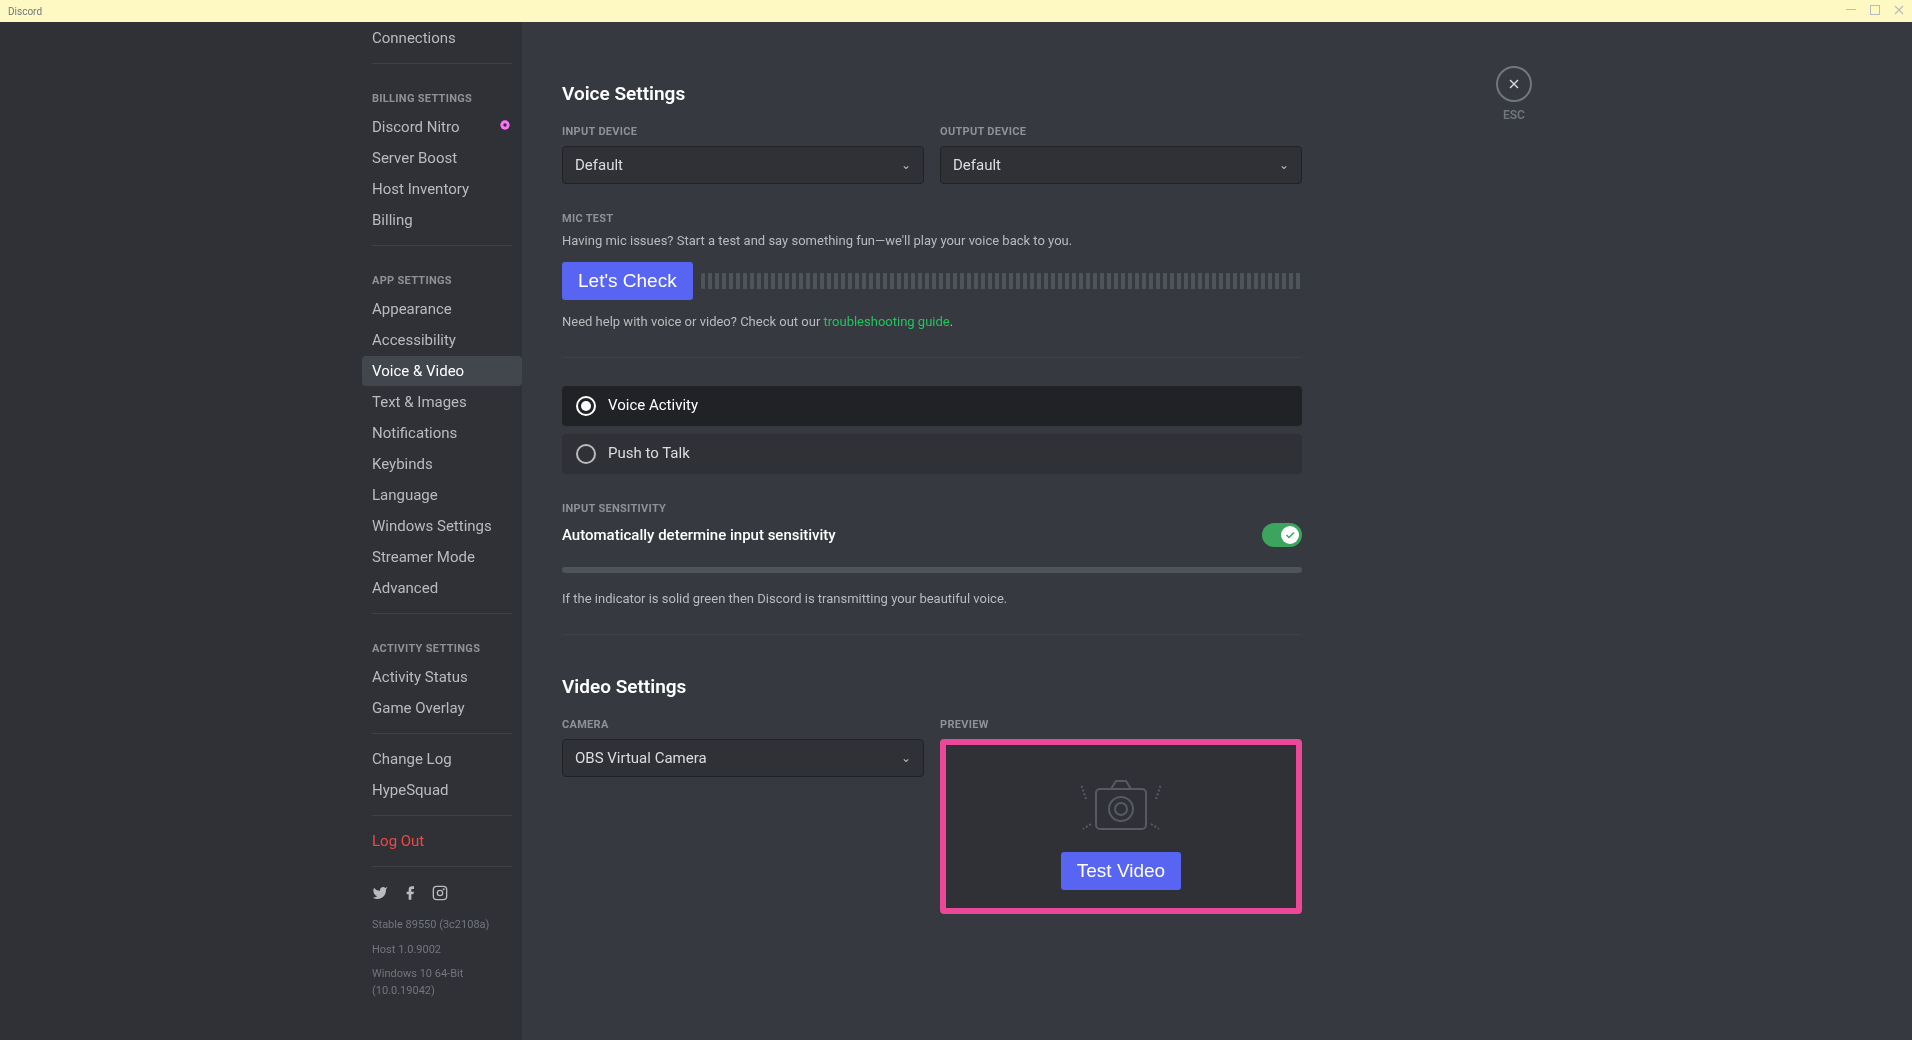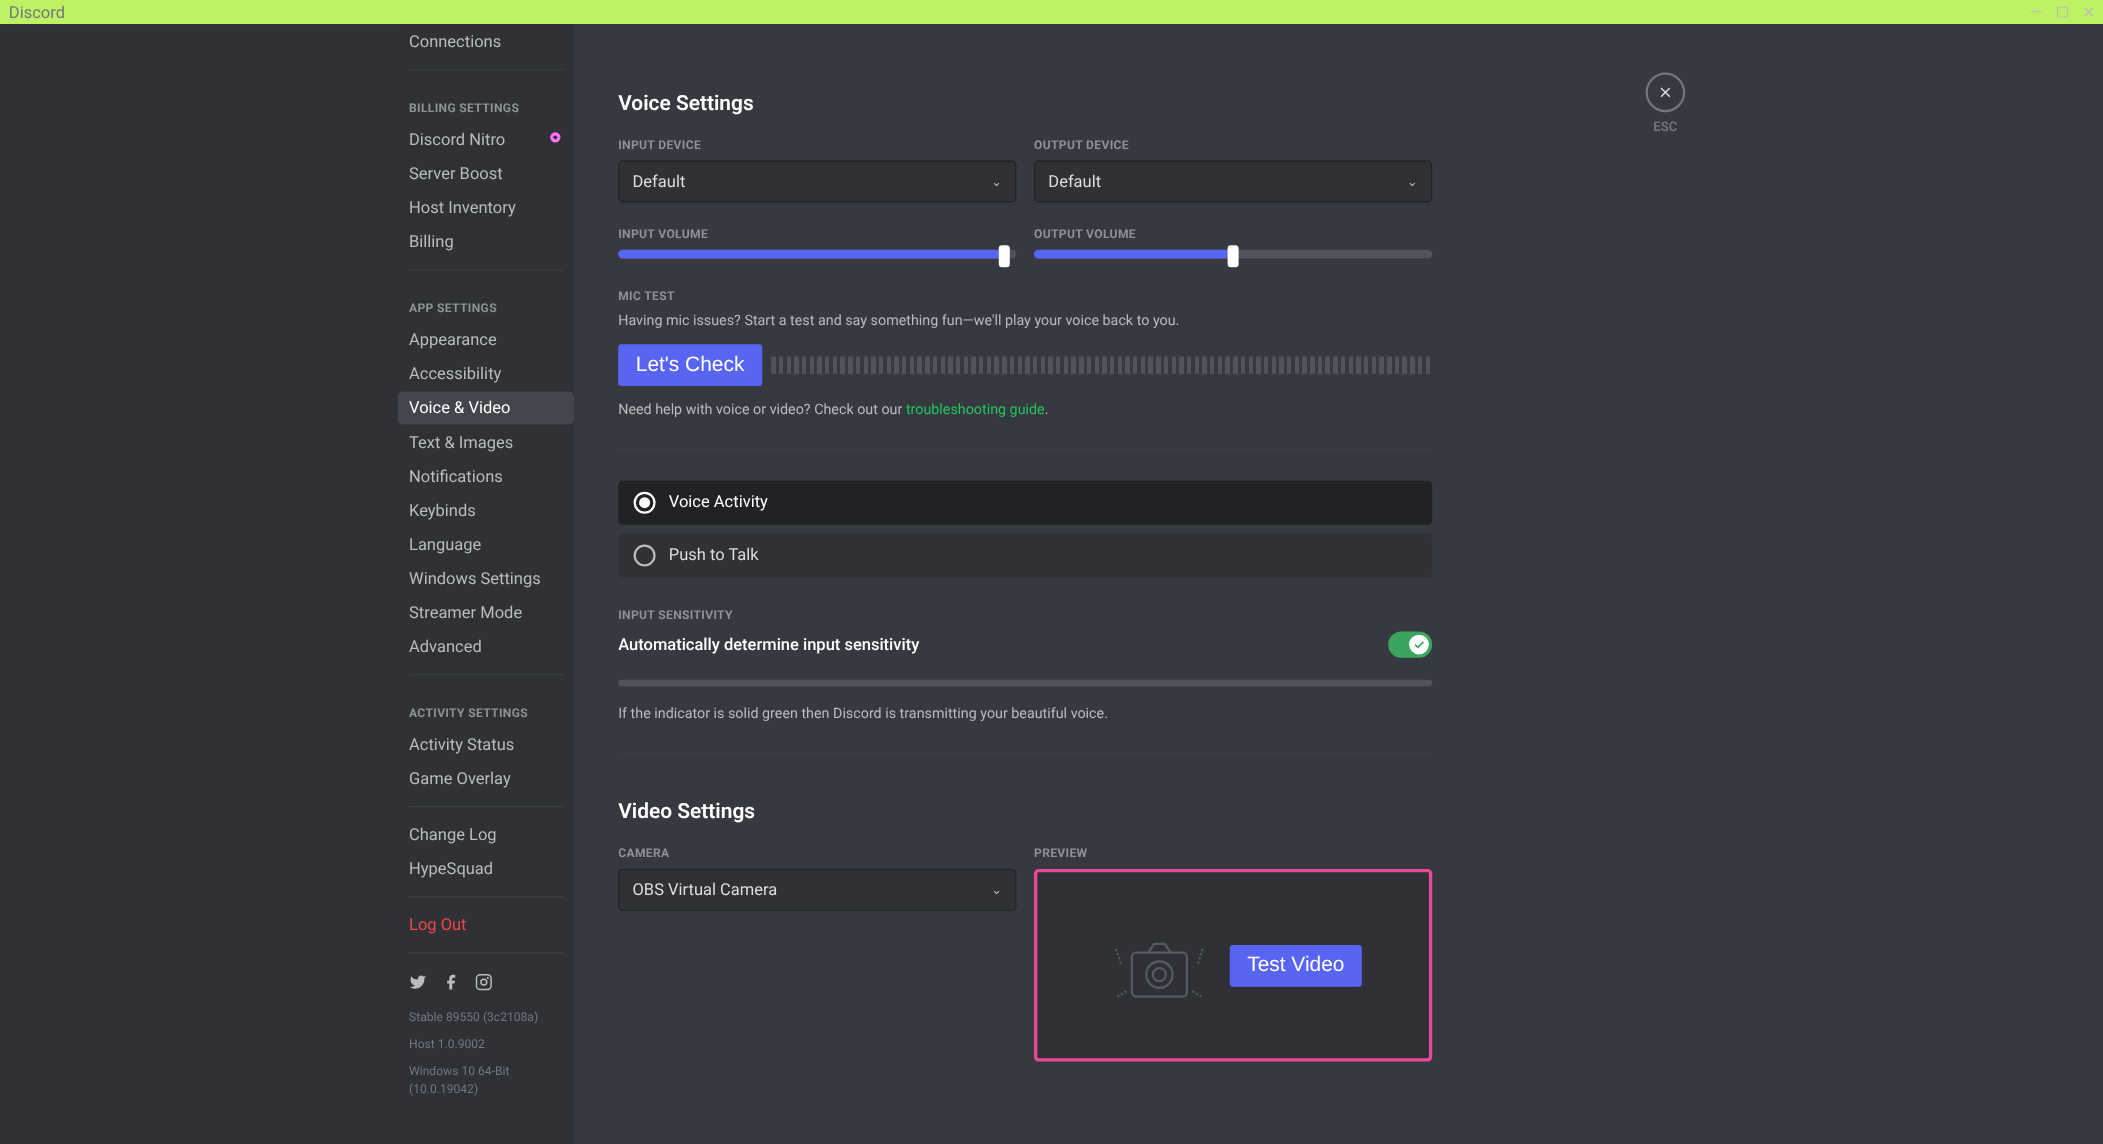--- a/index.html
+++ b/index.html
@@ -6,25 +6,25 @@
 body {
   font-family: -apple-system, BlinkMacSystemFont, "Segoe UI", Roboto, Helvetica, Arial, sans-serif;
   background: #202225;
   color: #dcddde;
   width: 1912px;
   height: 1040px;
   overflow: hidden;
 }
 .titlebar {
   height: 22px;
-  background: #bef264;
+  background: #fef9c3;
   display: flex;
   align-items: center;
   padding: 0 8px;
-  font-size: 15px;
+  font-size: 10px;
   color: #72767d;
   justify-content: space-between;
 }
 .titlebar-controls { display: flex; gap: 14px; align-items: center; }
 .titlebar-controls svg { fill: #b9bbbe; }
 .app-container {
   display: flex;
   height: 1018px;
   background: #36393f;
 }
@@ -267,25 +267,25 @@
   margin-top: 20px;
 }
 .sensitivity-note {
   font-size: 13px;
   color: #b9bbbe;
   margin-top: 18px;
 }
 .video-section { margin-top: 40px; }
 .preview-box {
   background: #2f3136;
-  border: 3px solid #ec4899;
+  border: 6px solid #ec4899;
   border-radius: 4px;
   height: 175px;
   display: flex;
-  flex-direction: row;
+  flex-direction: column;
   align-items: center;
   justify-content: center;
   gap: 14px;
 }
 .camera-placeholder {
   width: 100px;
   height: 70px;
   opacity: 0.6;
 }
 </style>
@@ -436,36 +436,20 @@
         </div>
         <div class="col">
           <div class="field-label">OUTPUT DEVICE</div>
           <div class="select-box">
             <span>Default</span>
             <span class="chevron">⌄</span>
           </div>
         </div>
       </div>
 
-      <div class="two-col slider-wrap">
-        <div class="col">
-          <div class="field-label">INPUT VOLUME</div>
-          <div class="slider-track">
-            <div class="slider-fill" style="width:97%"></div>
-            <div class="slider-thumb" style="left:97%"></div>
-          </div>
-        </div>
-        <div class="col">
-          <div class="field-label">OUTPUT VOLUME</div>
-          <div class="slider-track">
-            <div class="slider-fill" style="width:50%"></div>
-            <div class="slider-thumb" style="left:50%"></div>
-          </div>
-        </div>
-      </div>
 
       <div class="mic-test">
         <div class="field-label">MIC TEST</div>
         <div class="mic-desc">Having mic issues? Start a test and say something fun—we'll play your voice back to you.</div>
         <div class="mic-row">
           <button class="btn">Let's Check</button>
           <div class="mic-bars"></div>
         </div>
         <div class="help-text">
           <span>Need help with voice or video? Check out our </span><a href="#">troubleshooting guide</a><span>.</span>

